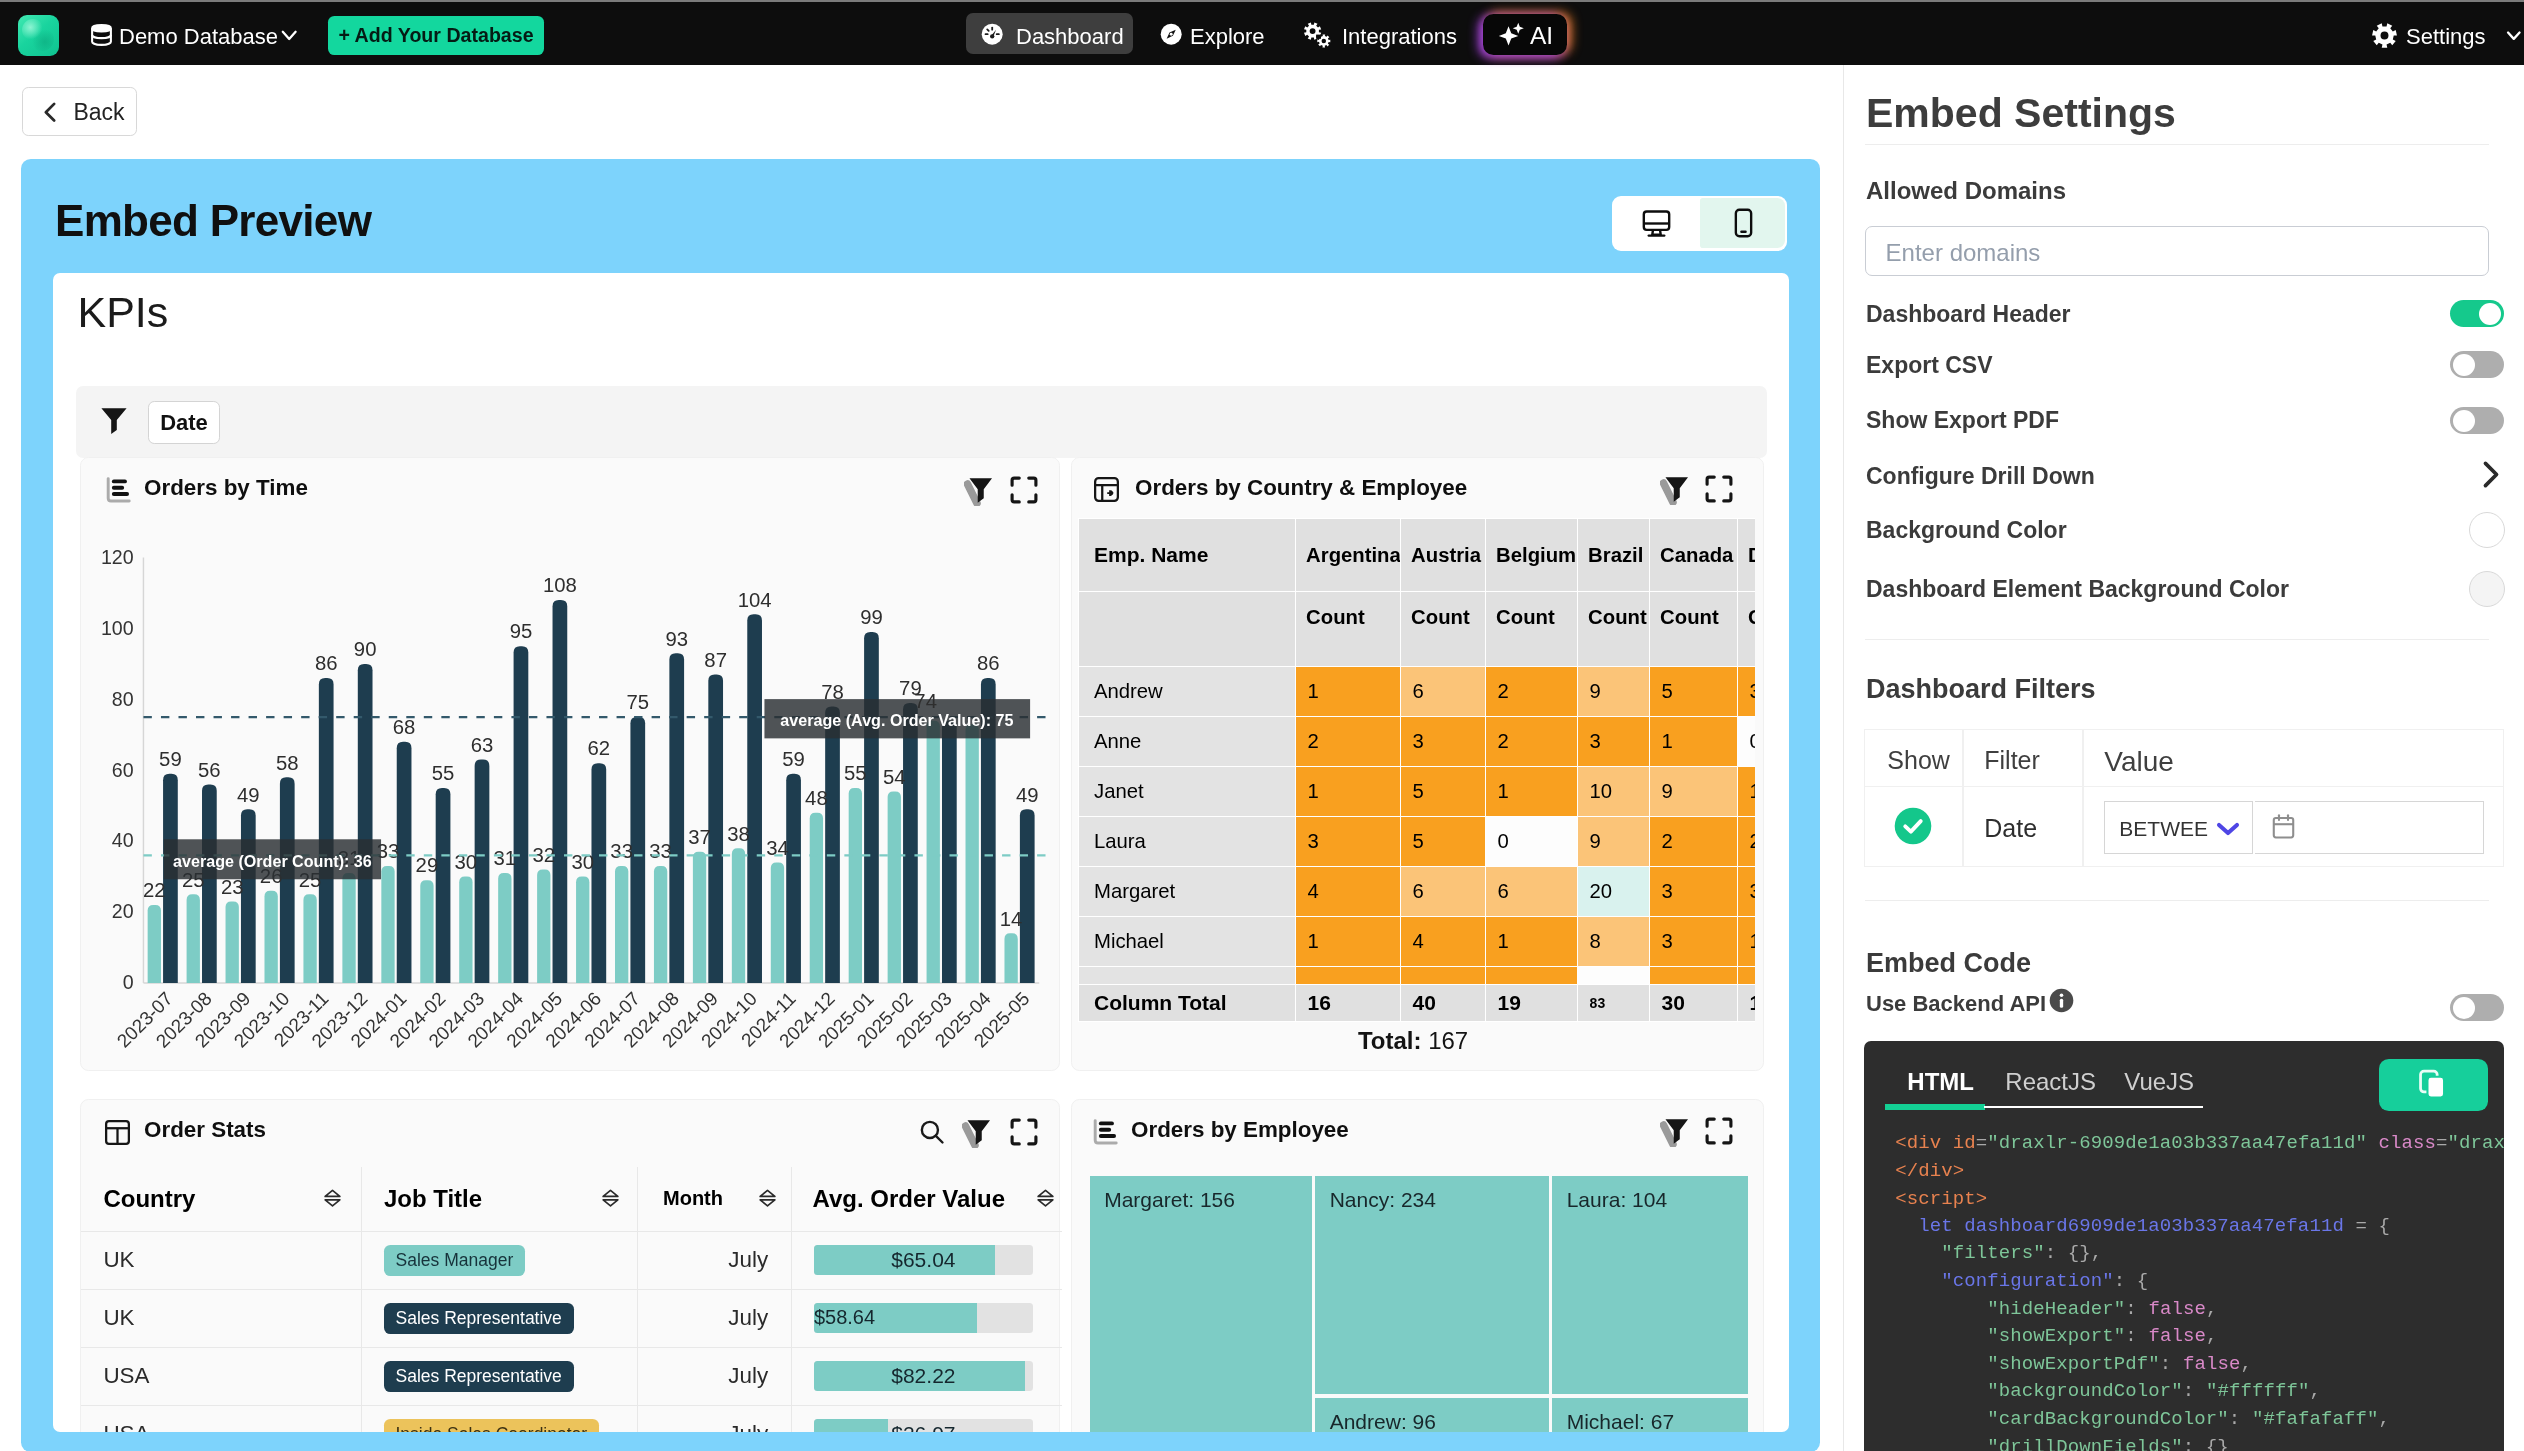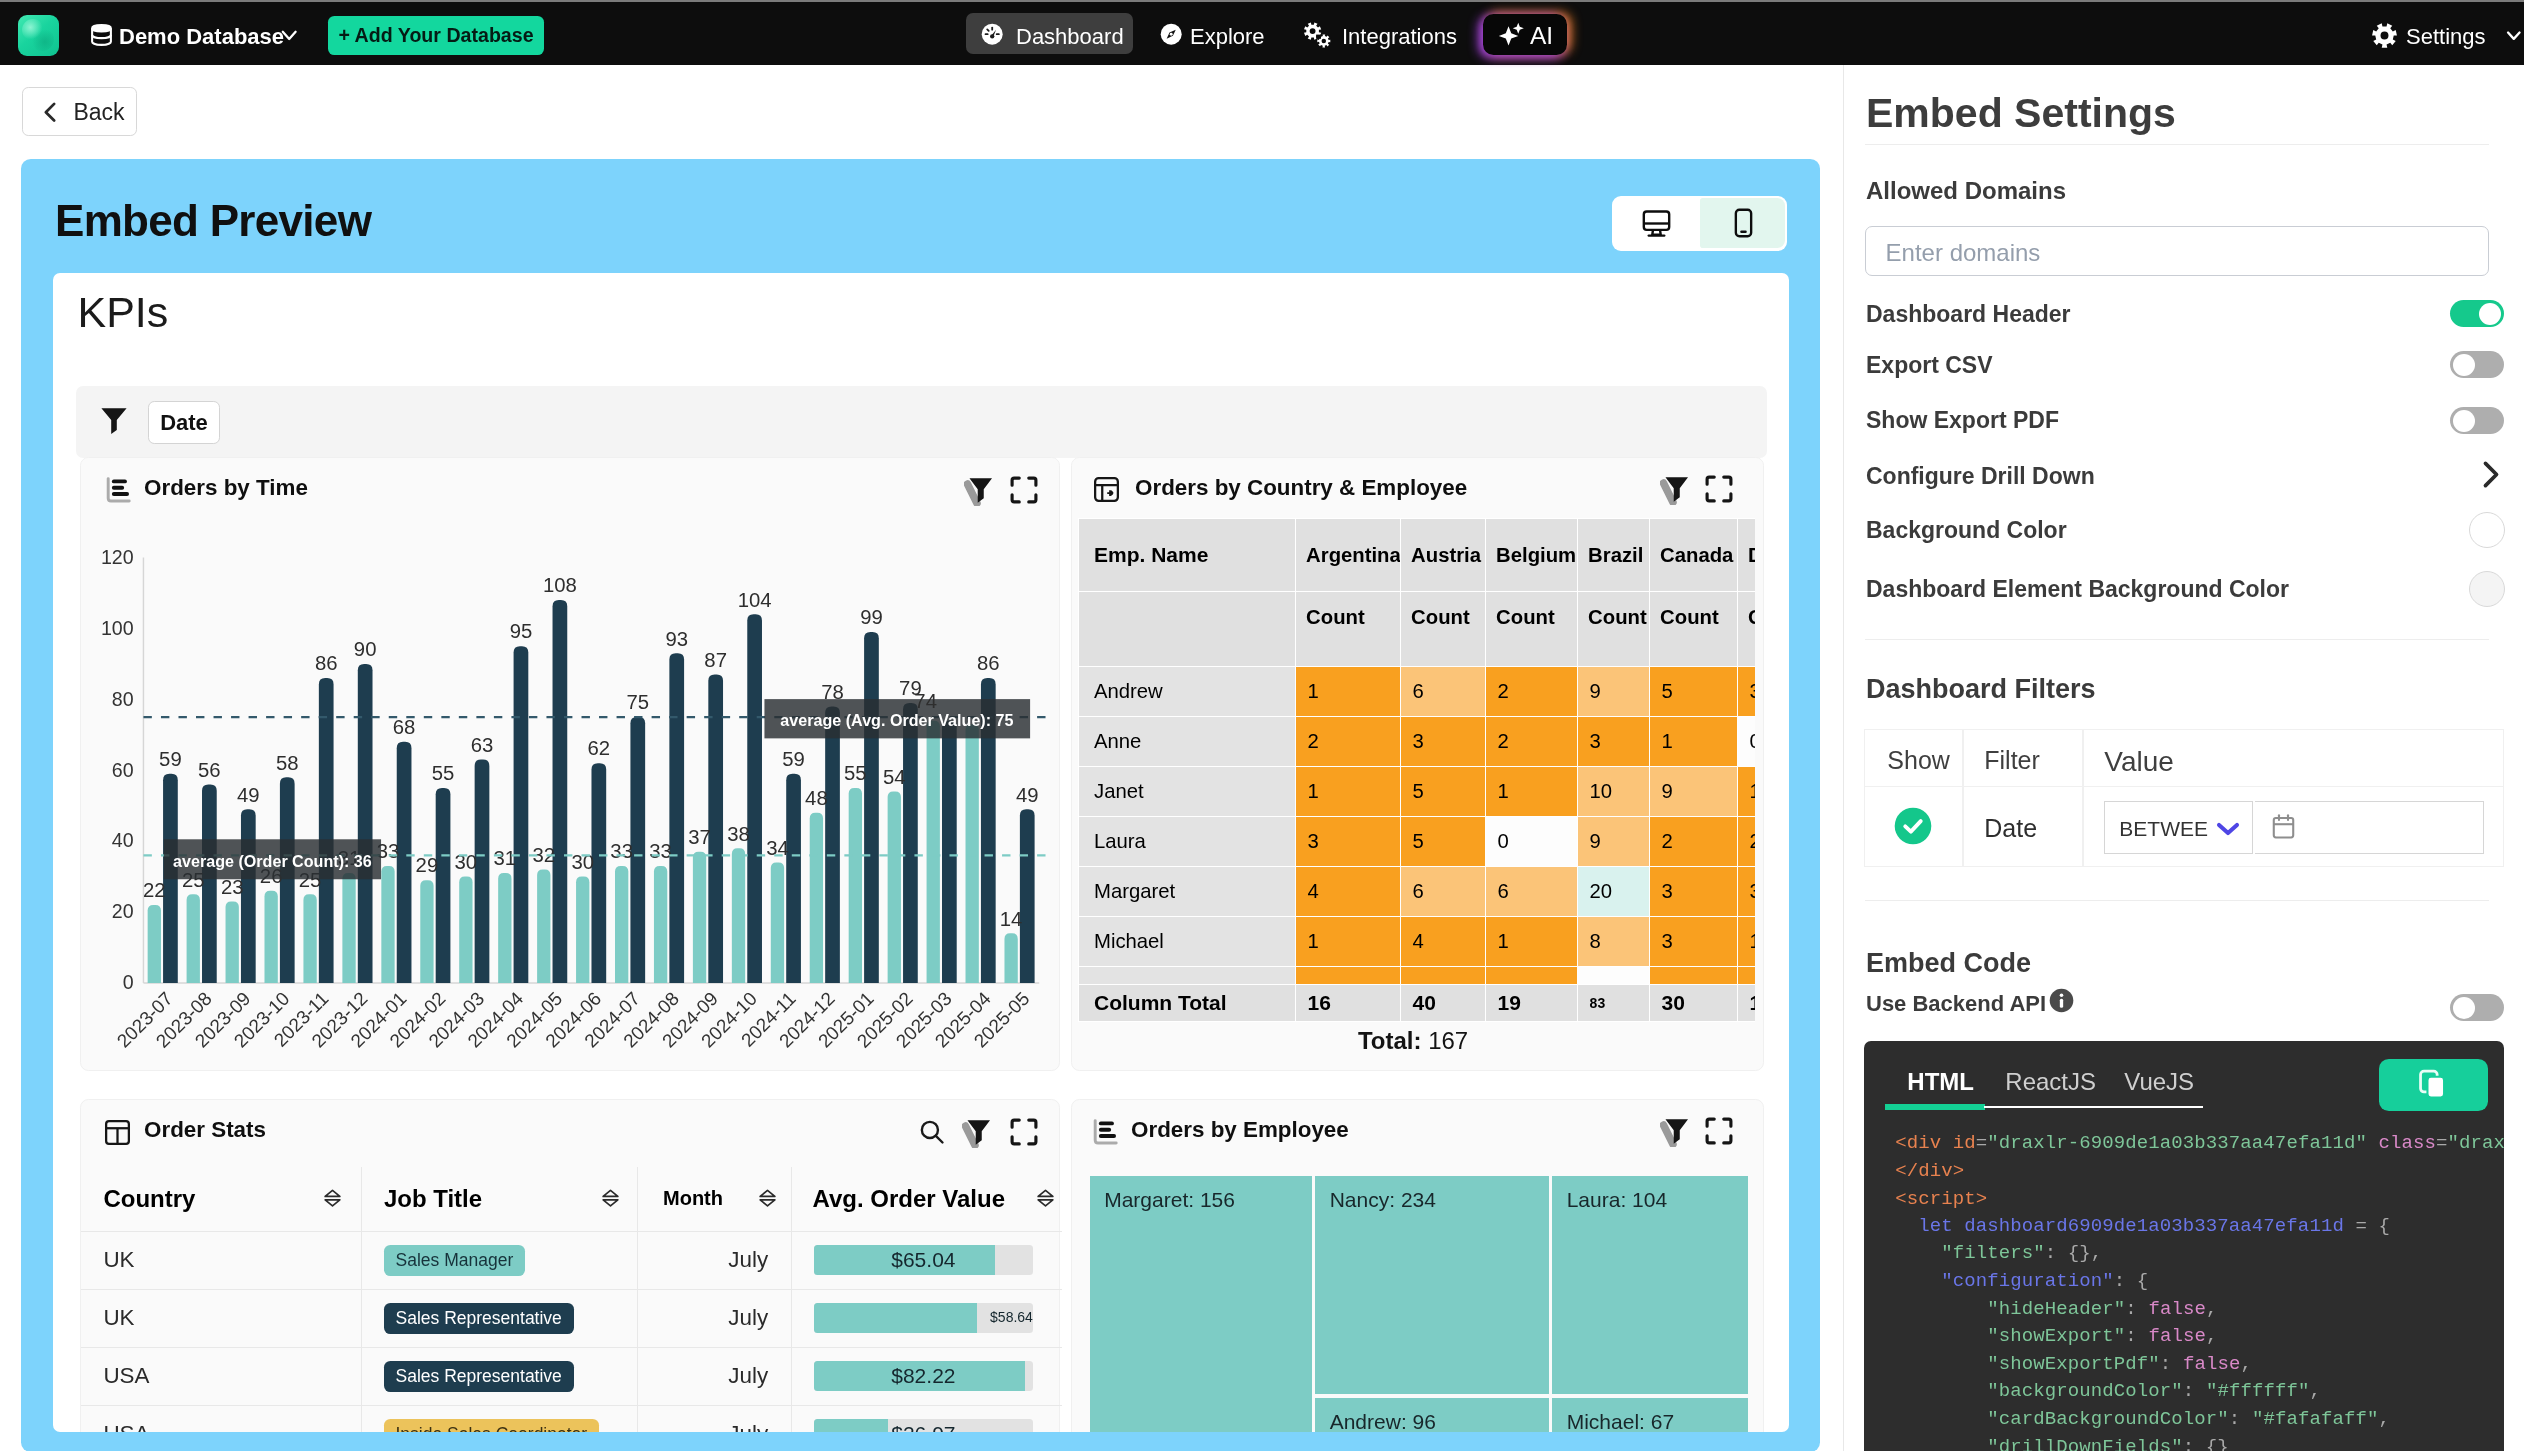--- a/index.html
+++ b/index.html
@@ -107,21 +107,21 @@
       <svg class="abs" style="left:1498px;top:20.3px" width="28" height="25" viewBox="0 0 40 36">
         <path d="M15 6 L18.92 16.08 L29 20 L18.92 23.92 L15 34 L11.08 23.92 L1 20 L11.08 16.08 Z" fill="#fff"></path>
         <path d="M29 1 L31.240000000000002 6.76 L37 9 L31.240000000000002 11.24 L29 17 L26.759999999999998 11.24 L21 9 L26.759999999999998 6.76 Z" fill="#fff"></path>
       </svg>
       <svg class="abs" style="left:2371px;top:19.6px" width="27" height="27" viewBox="0 0 38 38">
         <path d="M34.8 26.6 L29.9 32.7 L27.1 29.2 L21.9 31.7 L22.9 36.1 L15.1 36.1 L16.1 31.7 L10.9 29.2 L8.1 32.7 L3.2 26.6 L7.3 24.6 L6.0 19.0 L1.5 19.0 L3.2 11.4 L7.3 13.3 L10.9 8.8 L8.1 5.3 L15.1 1.9 L16.1 6.3 L21.9 6.3 L22.9 1.9 L29.9 5.3 L27.1 8.8 L30.7 13.4 L34.8 11.4 L36.5 19.0 L32.0 19.0 L30.7 24.7 Z M24.6 19.0 A5.6 5.6 0 1 0 13.4 19.0 A5.6 5.6 0 1 0 24.6 19.0 Z" fill="#fff" fill-rule="evenodd"></path>
       </svg>
       <svg class="abs" style="left:2504px;top:27px" width="19.6" height="14" viewBox="0 0 34 24">
 <path d="M7 6 L17 17 L27 6" stroke="#fff" stroke-width="4" fill="none" stroke-linecap="round" stroke-linejoin="round"></path>
       </svg>
-<div class="nvtx" style="left:119px;font-weight:700">Demo Database</div>
+<div class="nvtx" style="left:119px;font-weight:400">Demo Database</div>
 <div id="addbtn">+ Add Your Database</div>
 <div class="nvtx" style="left:1016px">Dashboard</div>
 <div class="nvtx" style="left:1190px">Explore</div>
 <div class="nvtx" style="left:1342px">Integrations</div>
 <div class="nvtx" style="left:1530px;top:19.6px;font-size:24.5px">AI</div>
 <div class="nvtx" style="left:2406px">Settings</div>
 </div>
 <div id="back">
       <svg class="abs" style="left:18px;top:13.3px" width="18" height="22.4" viewBox="0 0 26 32">
 <path d="M19 4 L7 16 L19 28" stroke="#2a2a2a" stroke-width="4" fill="none" stroke-linecap="round" stroke-linejoin="round"></path>
@@ -486,21 +486,21 @@
                   </div>
                 </td>
               </tr>
               <tr style="height:58px">
                 <td style="font-size:22.4px;color:#2a2a2a;padding-left:22.4px">UK</td>
                 <td style="padding-left:22px"><span class="pill" style="background:#1e3d4f;color:#ffffff">Sales Representative</span></td>
                 <td style="font-size:22.4px;color:#2a2a2a;text-align:right;padding-right:22.4px">July</td>
                 <td style="padding-left:22.4px">
                   <div style="position:relative;width:219px;height:29.5px;background:#e2e2e2;border-radius:3.5px;overflow:hidden">
                     <div style="position:absolute;left:0;top:0;width:163px;height:29.5px;background:#7dccc5"></div>
-                    <div style="position:absolute;left:0;top:0;width:219px;height:29.5px;text-align:right;line-height:29.5px;font-size:14px;color:#15272e">$58.64</div>
+                    <div style="position:absolute;left:0;top:0;width:219px;height:29.5px;text-align:left;line-height:29.5px;font-size:20px;color:#15272e">$58.64</div>
                   </div>
                 </td>
               </tr>
               <tr style="height:58px">
                 <td style="font-size:22.4px;color:#2a2a2a;padding-left:22.4px">USA</td>
                 <td style="padding-left:22px"><span class="pill" style="background:#1e3d4f;color:#ffffff">Sales Representative</span></td>
                 <td style="font-size:22.4px;color:#2a2a2a;text-align:right;padding-right:22.4px">July</td>
                 <td style="padding-left:22.4px">
                   <div style="position:relative;width:219px;height:29.5px;background:#e2e2e2;border-radius:3.5px;overflow:hidden">
                     <div style="position:absolute;left:0;top:0;width:211px;height:29.5px;background:#7dccc5"></div>

